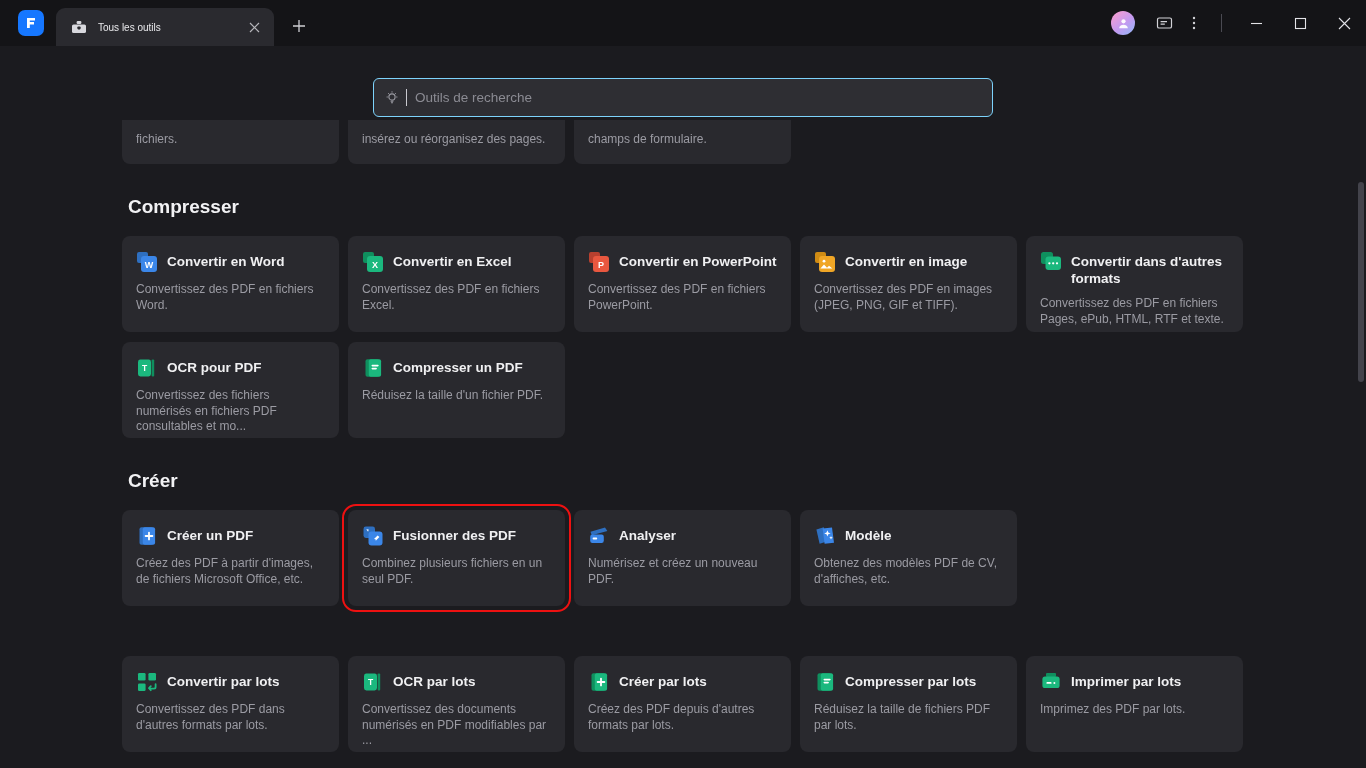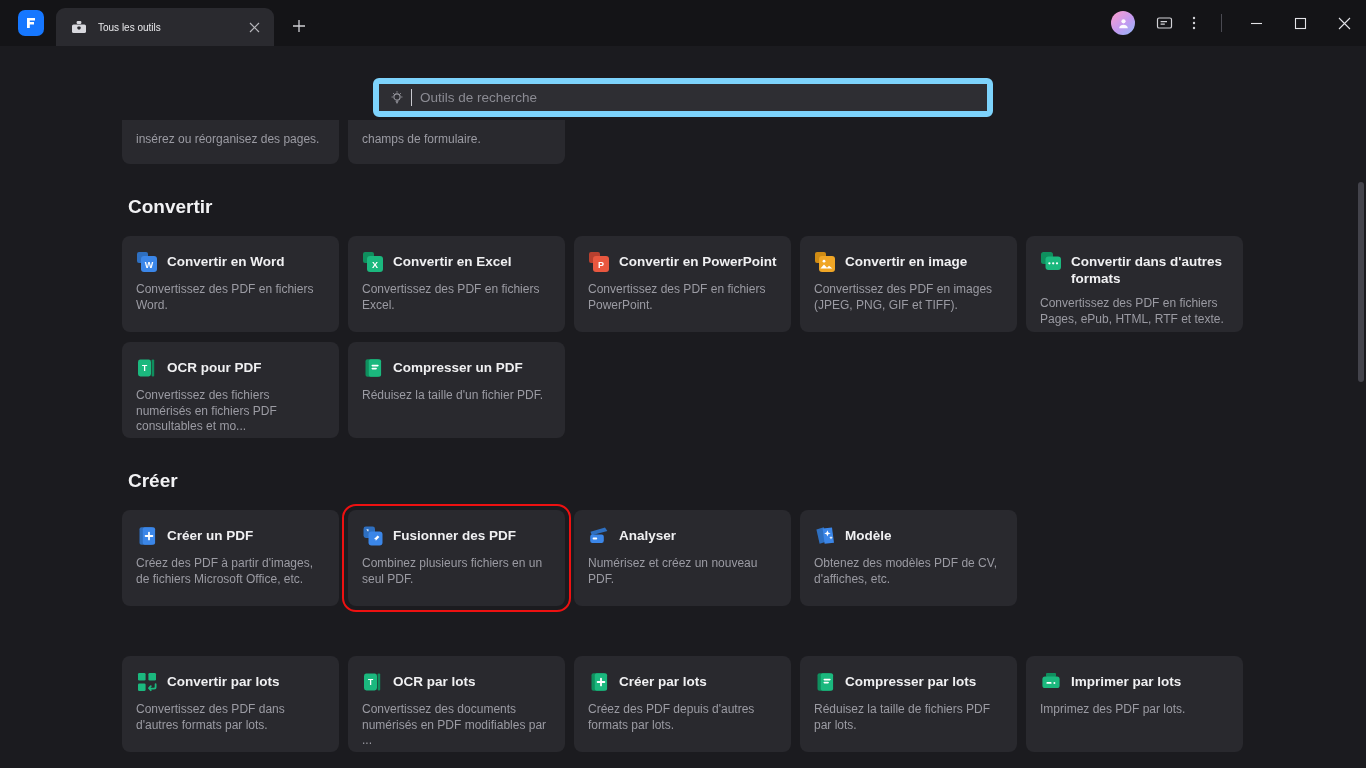--- a/index.html
+++ b/index.html
@@ -104,21 +104,21 @@
 
   
   .searchwrap {
     position: absolute;
     top: 78px; left: 373px;
     width: 620px; height: 39px;
   }
   .searchbox {
     width: 100%; height: 100%;
     background: #2e2e33;
-    border: 6px solid #7dd3fc;
+    border: 1px solid #7dd3fc;
     border-radius: 6px;
     display: flex;
     align-items: center;
     padding: 0 10px;
     gap: 4px;
   }
   .bulb-icon { width: 16px; height: 16px; flex: 0 0 auto; }
   .caret {
     width: 1px; height: 17px;
     background: #c9c9cf;
@@ -315,30 +315,33 @@
     <span class="caret"></span>
     <input class="search-input" type="text" placeholder="Outils de recherche" style="">
   </div>
 </div>
 
 <div class="content">
   <div class="inner">
 
     <div class="grid cutrow">
       <div class="card">
+        <div class="card-desc">fichiers.</div>
+      </div>
+      <div class="card">
         <div class="card-desc">insérez ou réorganisez des pages.</div>
       </div>
       <div class="card">
         <div class="card-desc">champs de formulaire.</div>
       </div>
     </div>
 
     <div class="gap-sm"></div>
 
-    <div class="section-title">Convertir</div>
+    <div class="section-title">Compresser</div>
     <div class="gap-title"></div>
     <div class="grid">
 
       <div class="card">
         <div class="card-head">
           <span class="card-icon">
             <svg width="22" height="22" viewBox="0 0 22 22">
               <rect x="1" y="1" width="11" height="11" rx="2" fill="#2e6fc0"></rect>
               <rect x="5" y="5" width="16" height="16" rx="3" fill="#3b86e8"></rect>
               <text x="13" y="16.6" font-family="Liberation Sans, sans-serif" font-size="9" font-weight="bold" fill="#ffffff" text-anchor="middle">W</text>

